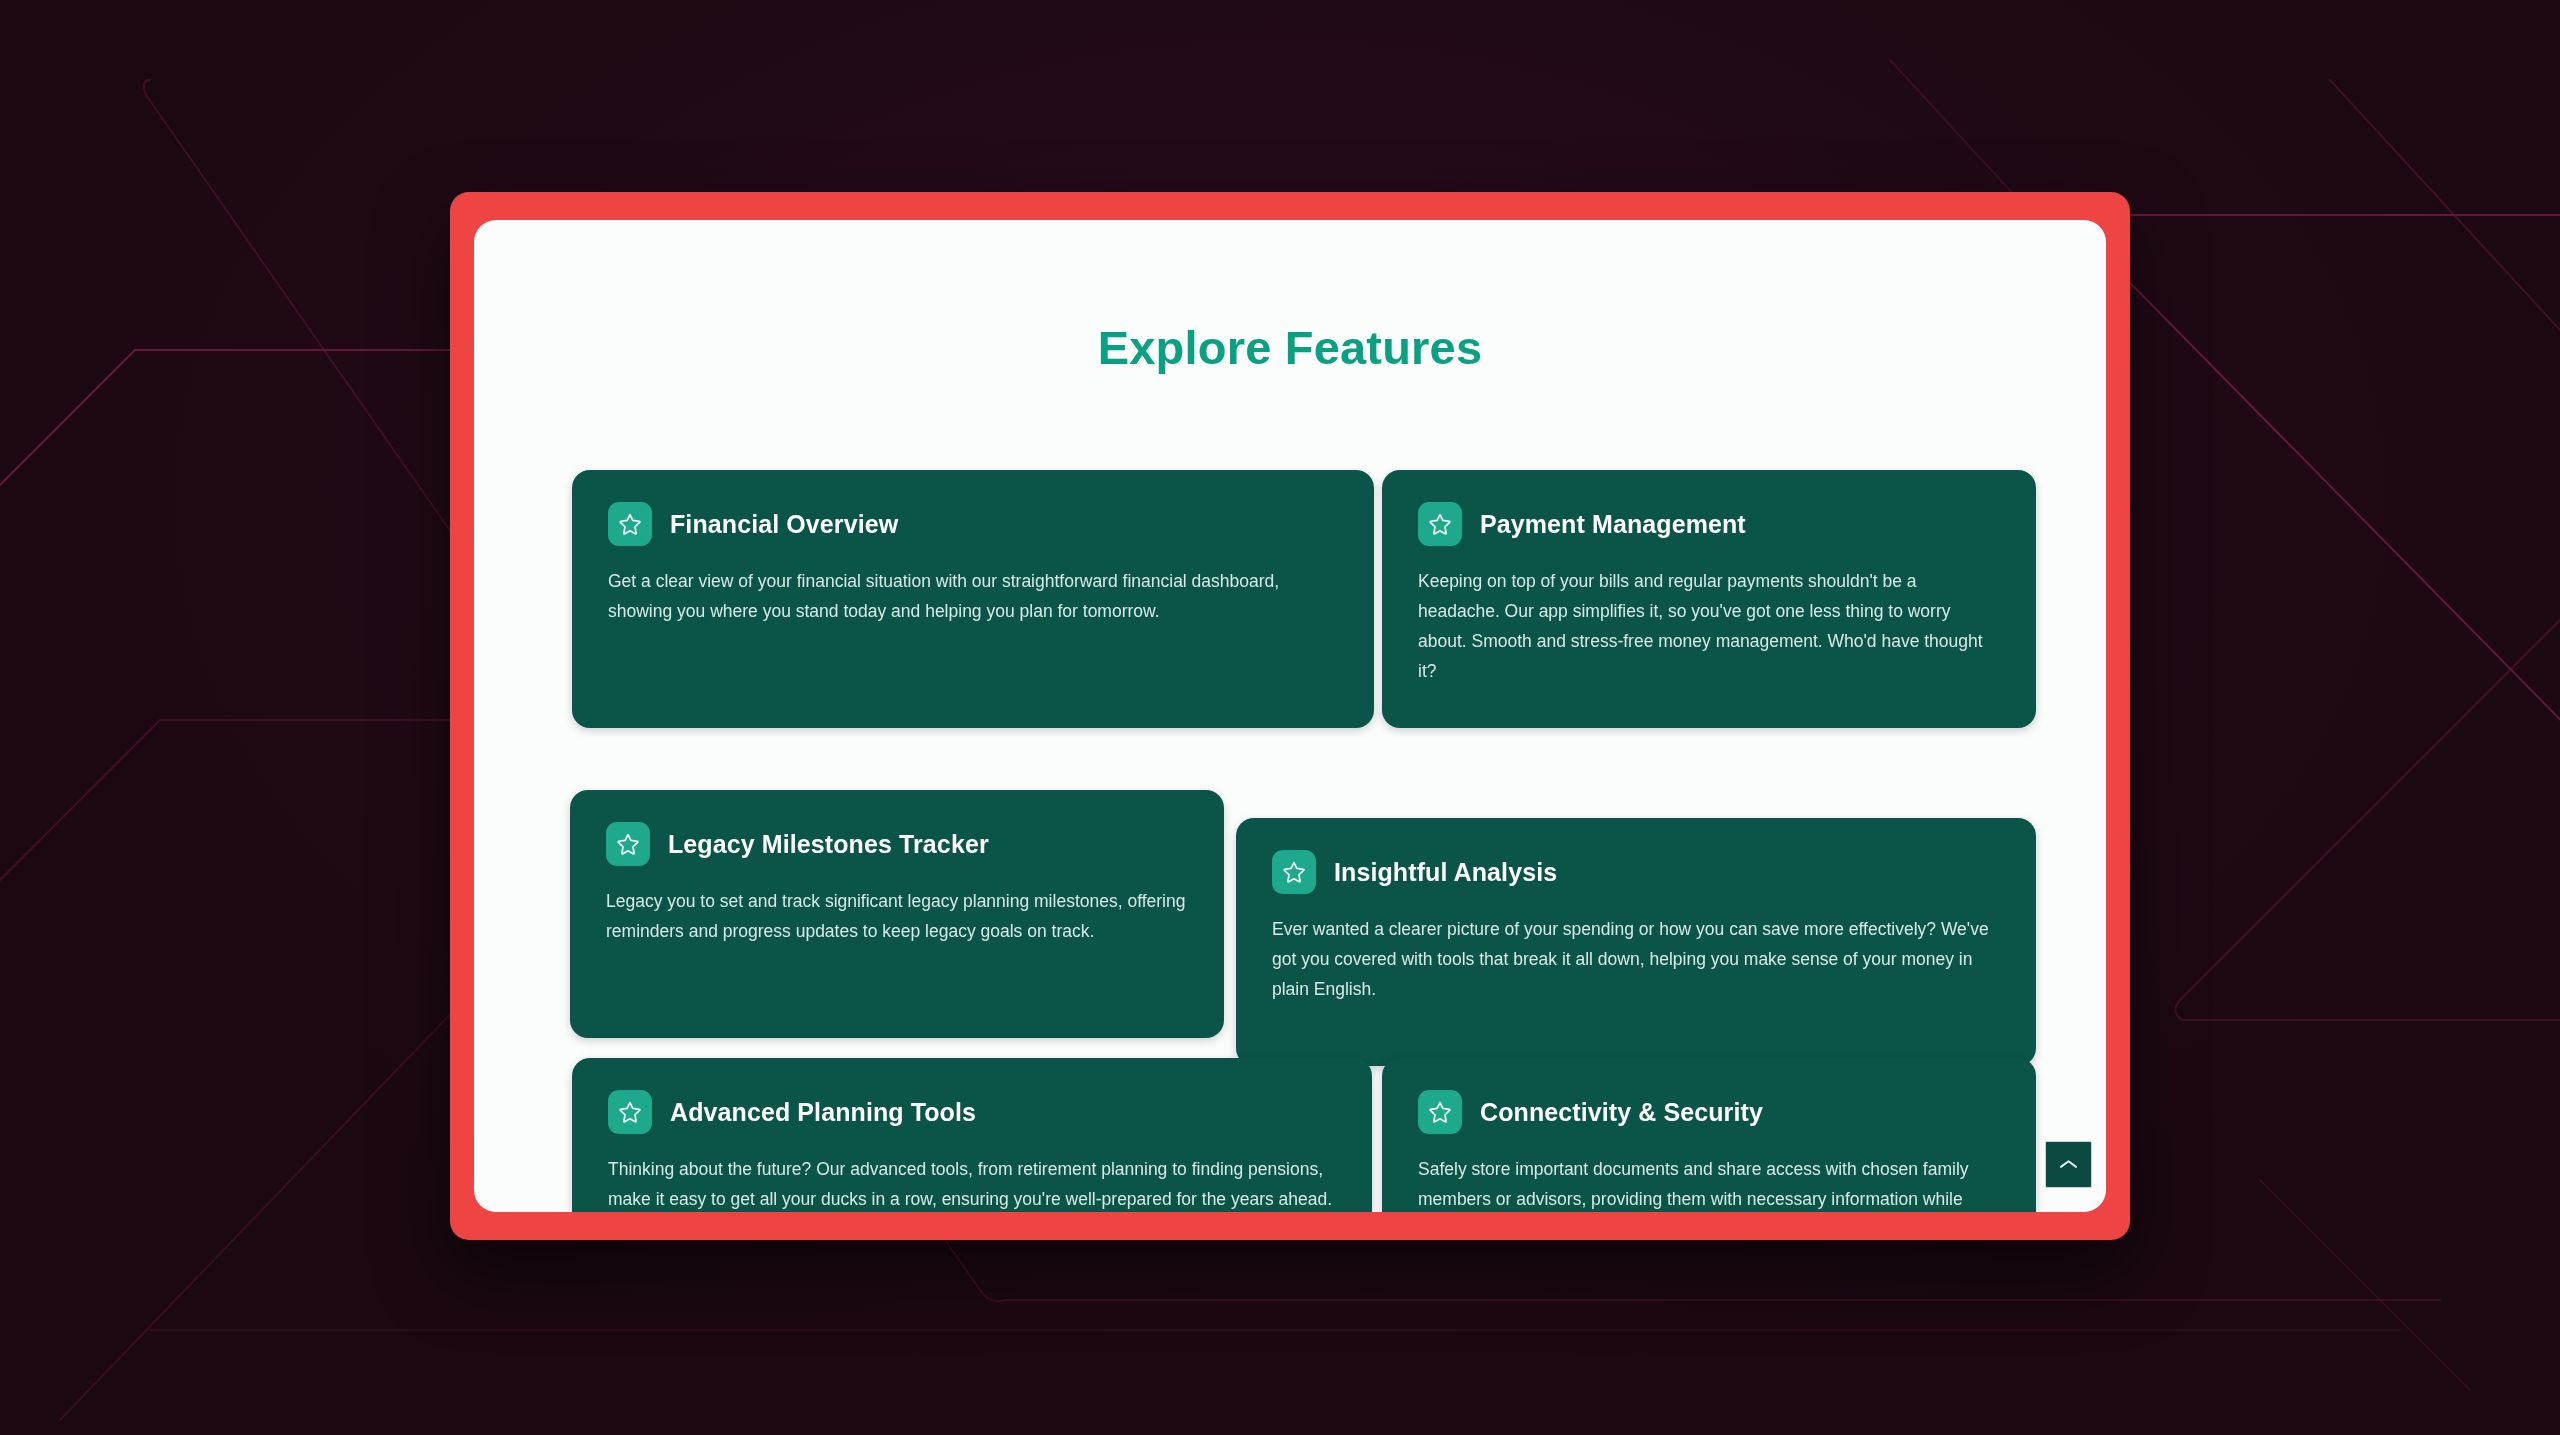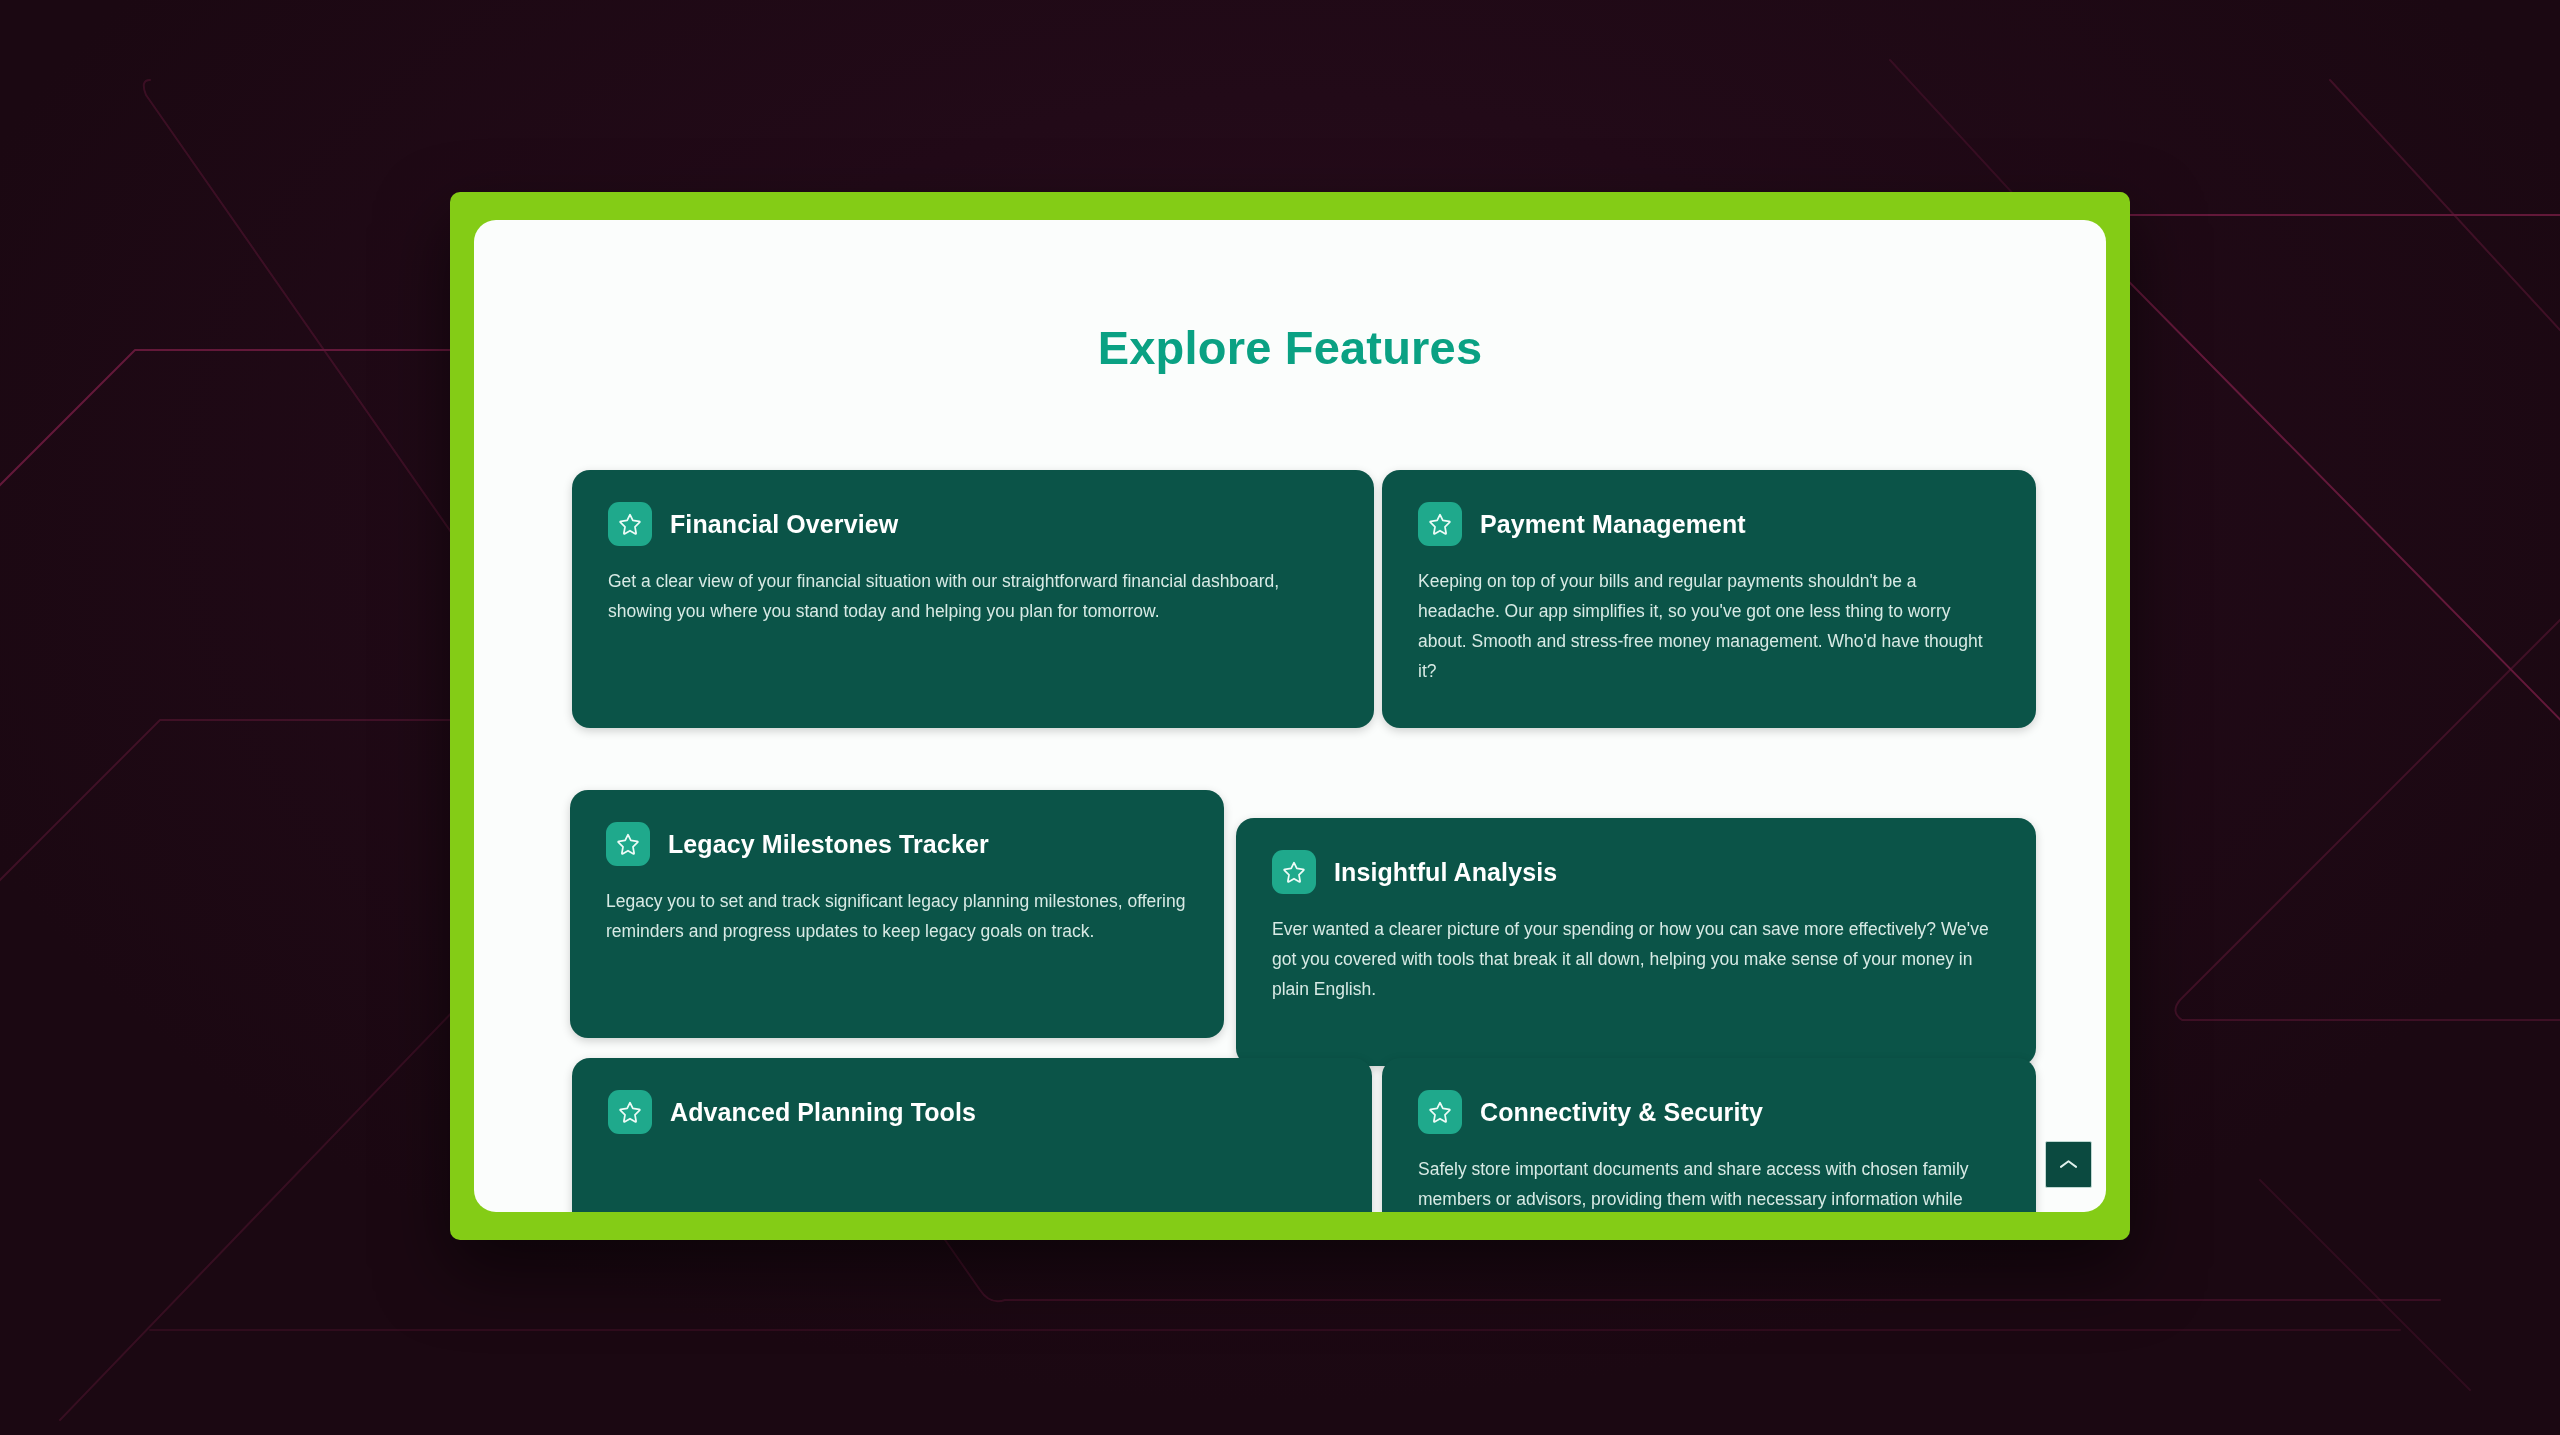--- a/index.html
+++ b/index.html
@@ -34,22 +34,22 @@
       radial-gradient(ellipse 1400px 900px at 50% 35%, #2a0d1d 0%, #220a18 45%, #1b0812 100%);
   }
 
   
   #browser-frame {
     position: absolute;
     left: 450px;
     top: 192px;
     width: 1680px;
     height: 1048px;
-    background: #84cc16;
-    border-radius: 10px;
+    background: #ef4444;
+    border-radius: 19px;
     z-index: 2;
     box-shadow: 0 30px 70px rgba(0,0,0,.55);
   }
 
   #browser-viewport {
     position: absolute;
     left: 24px;
     top: 28px;
     width: 1632px;
     height: 992px;
@@ -227,20 +227,21 @@
 
       <div class="feature-card card-4">
         <div class="card-head">
           <span class="card-icon">
             <svg width="26" height="26" viewBox="0 0 24 24" fill="none" stroke="#eefbf7" stroke-width="1.6" stroke-linejoin="round" stroke-linecap="round">
               <path d="M12 3.4 L14.6 8.7 L20.4 9.5 Q21.6 9.7 20.8 10.6 L16.6 14.6 L17.6 20.3 Q17.8 21.4 16.8 20.9 L12 18.2 L7.2 20.9 Q6.2 21.4 6.4 20.3 L7.4 14.6 L3.2 10.6 Q2.4 9.7 3.6 9.5 L9.4 8.7 Z"></path>
             </svg>
           </span>
           <span class="card-title">Advanced Planning Tools</span>
         </div>
+        <p class="card-desc">Thinking about the future? Our advanced tools, from retirement planning to finding pensions, make it easy to get all your ducks in a row, ensuring you're well-prepared for the years ahead.</p>
       </div>
 
       <div class="feature-card card-5">
         <div class="card-head">
           <span class="card-icon">
             <svg width="26" height="26" viewBox="0 0 24 24" fill="none" stroke="#eefbf7" stroke-width="1.6" stroke-linejoin="round" stroke-linecap="round">
               <path d="M12 3.4 L14.6 8.7 L20.4 9.5 Q21.6 9.7 20.8 10.6 L16.6 14.6 L17.6 20.3 Q17.8 21.4 16.8 20.9 L12 18.2 L7.2 20.9 Q6.2 21.4 6.4 20.3 L7.4 14.6 L3.2 10.6 Q2.4 9.7 3.6 9.5 L9.4 8.7 Z"></path>
             </svg>
           </span>
           <span class="card-title">Connectivity &amp; Security</span>

